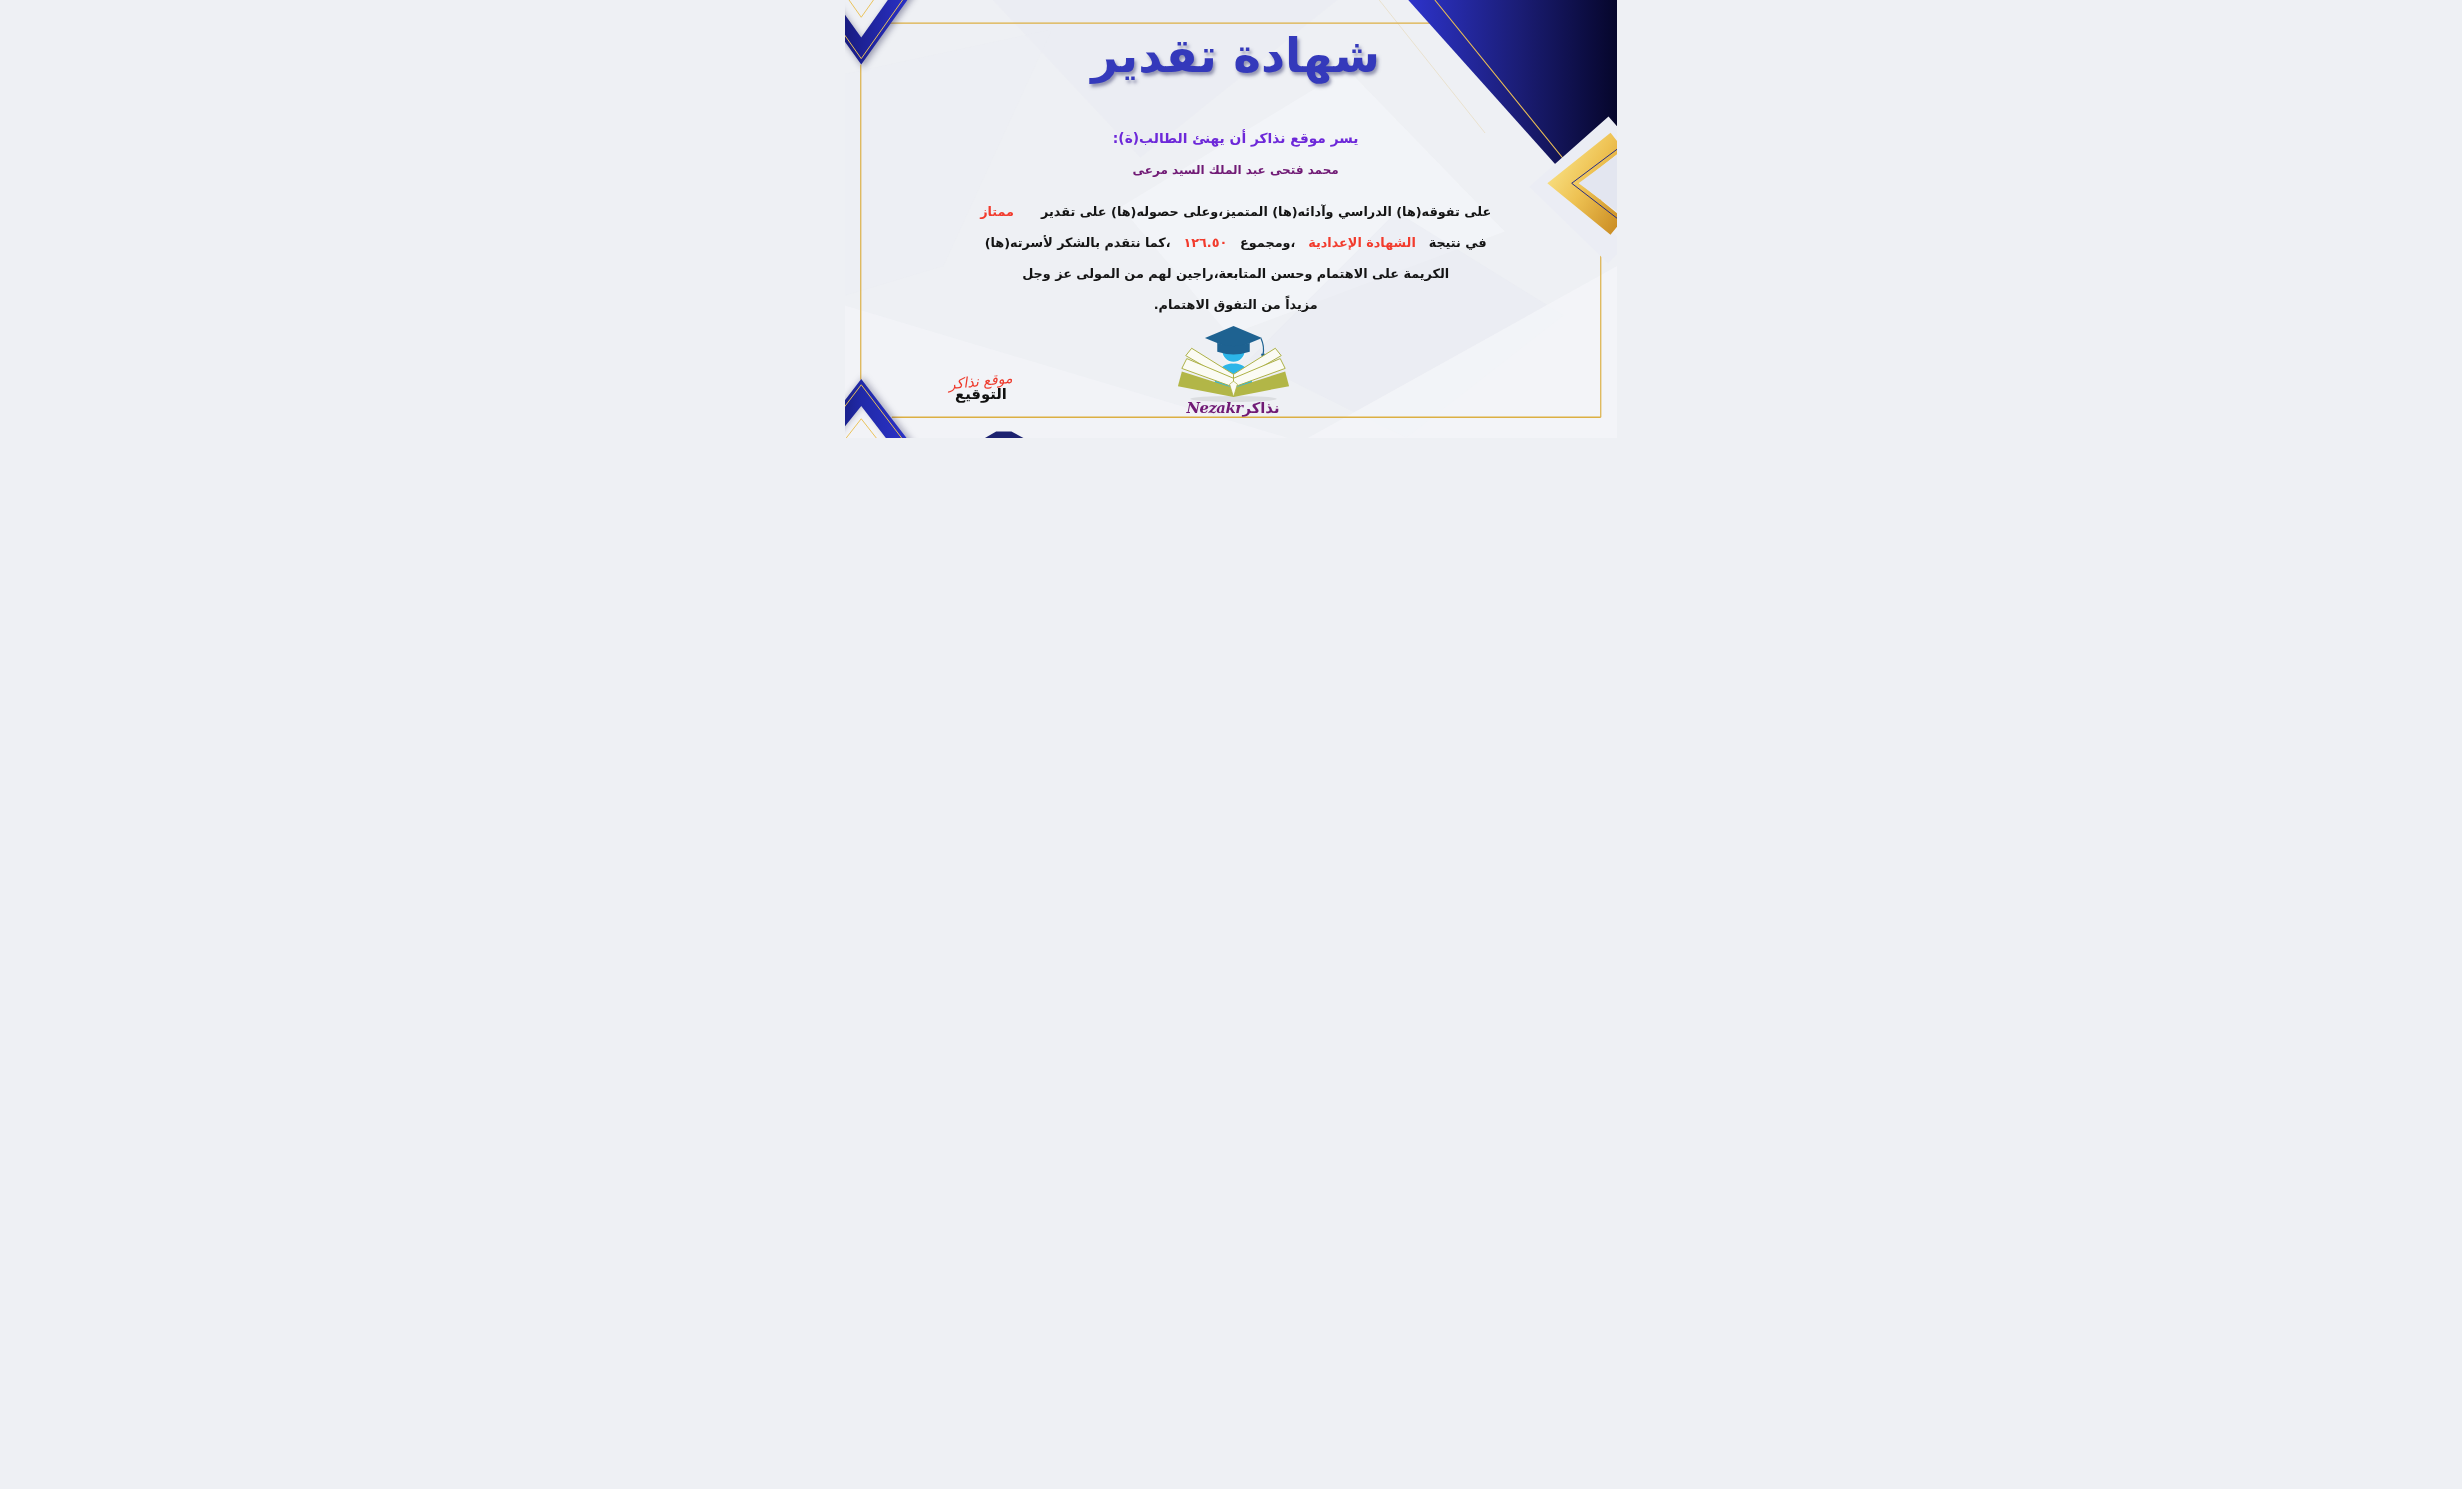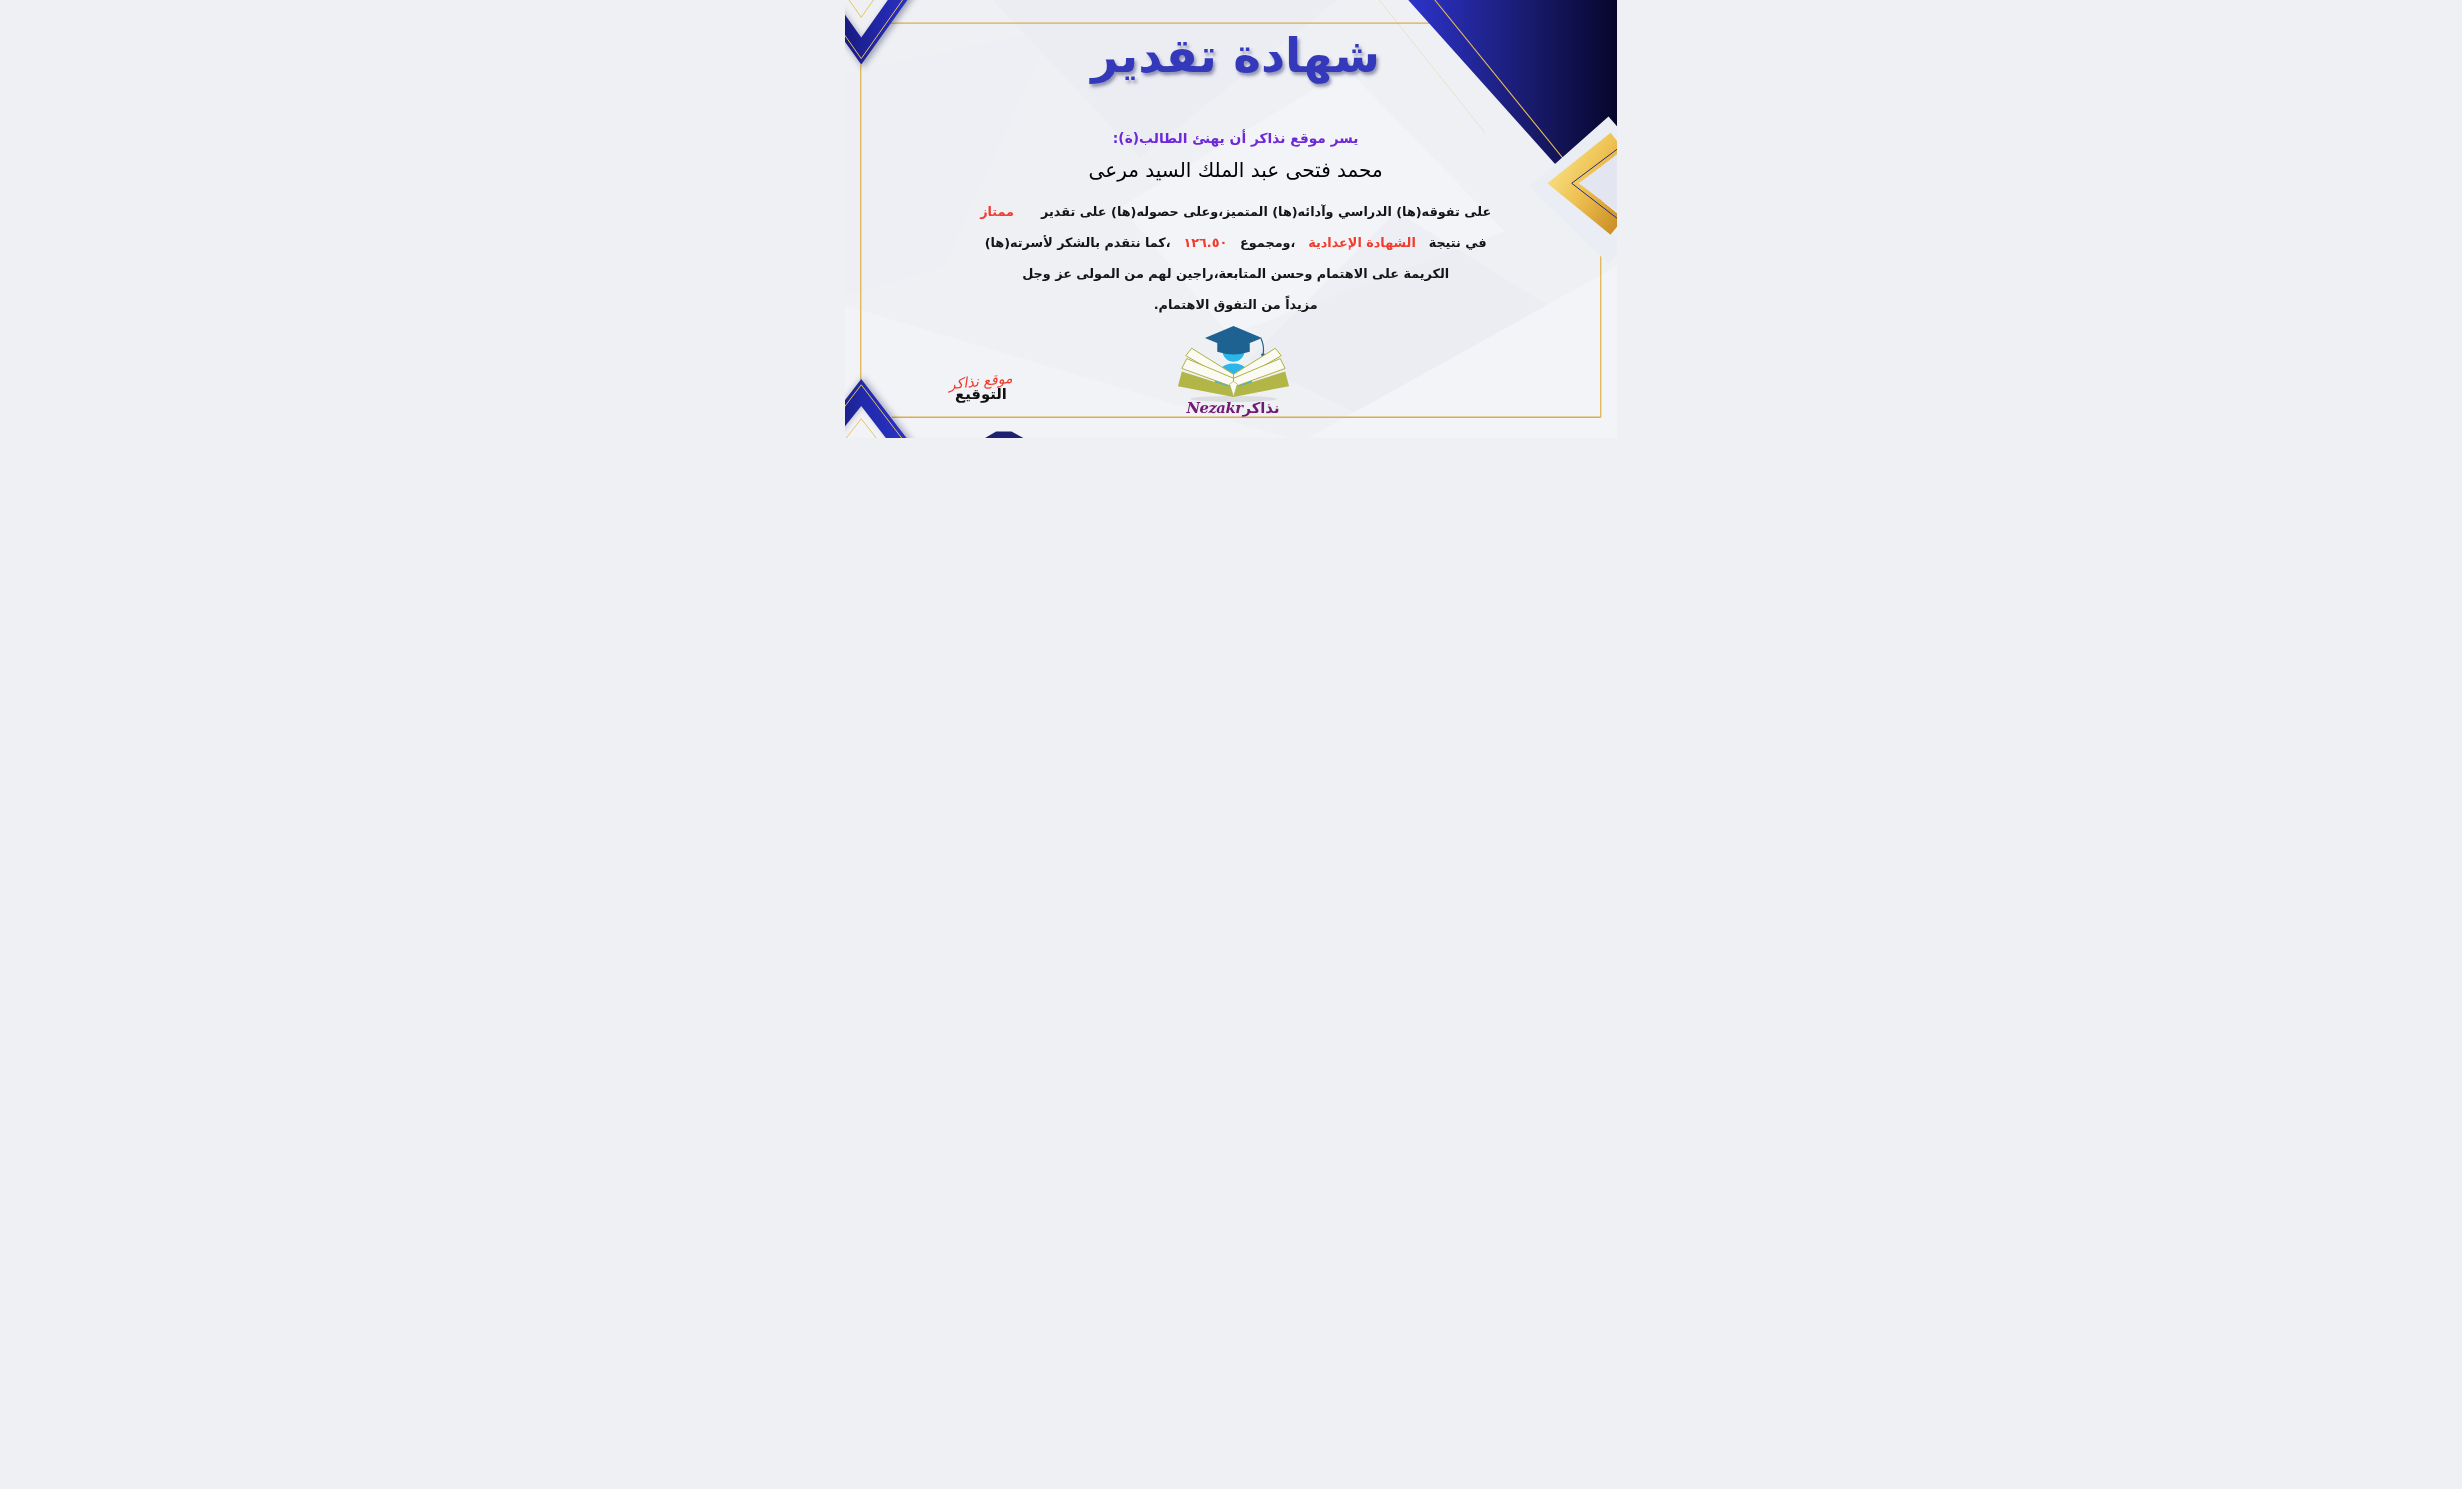--- a/index.html
+++ b/index.html
@@ -3,21 +3,21 @@
 <meta charset="utf-8">
 <style>
   html,body{margin:0;padding:0;background:#eef0f4;}
   .stage{position:relative;width:772px;height:438px;margin:0 auto;overflow:hidden;
          background:#eef0f4;font-family:"DejaVu Sans",sans-serif;}
   svg.decor{position:absolute;inset:0;width:100%;height:100%;display:block;}
   .abs{position:absolute;left:29px;right:19.7px;text-align:center;}
   .title{top:6.9px;font-size:47px;line-height:98px;font-weight:bold;color:#3439bb;
          text-shadow:2px 3px 3.4px rgba(55,58,110,.5);letter-spacing:-1px;}
   .intro{top:127px;font-size:13.8px;line-height:22.7px;font-weight:bold;color:#6d28d9;white-space:nowrap;}
-  .name{top:159px;font-size:20px;line-height:23.6px;font-weight:normal;color:#000000;white-space:nowrap;}
+  .name{top:159px;font-size:12px;line-height:23.6px;font-weight:bold;color:#701a75;white-space:nowrap;}
   .bodyline{font-size:12.8px;line-height:22.7px;font-weight:bold;color:#141414;white-space:nowrap;}
   .l1{top:201px}.l2{top:232px}.l3{top:263px}.l4{top:294px}
   .red{color:#f23b2d;font-weight:bold;}
   .gap-start{margin-inline-start:27px;}
   .gap-both{margin-inline:12.8px;}
   .sig-label{position:absolute;top:337px;left:94px;width:84px;text-align:center;
              font-size:14.8px;font-weight:bold;color:#111;margin-top:48px;}
   .sig-script{position:absolute;top:373px;left:79px;width:113px;text-align:center;
               font-size:14.3px;color:#ee3a2c;font-family:"DejaVu Serif",serif;font-style:italic;
               transform:rotate(-6deg);}

